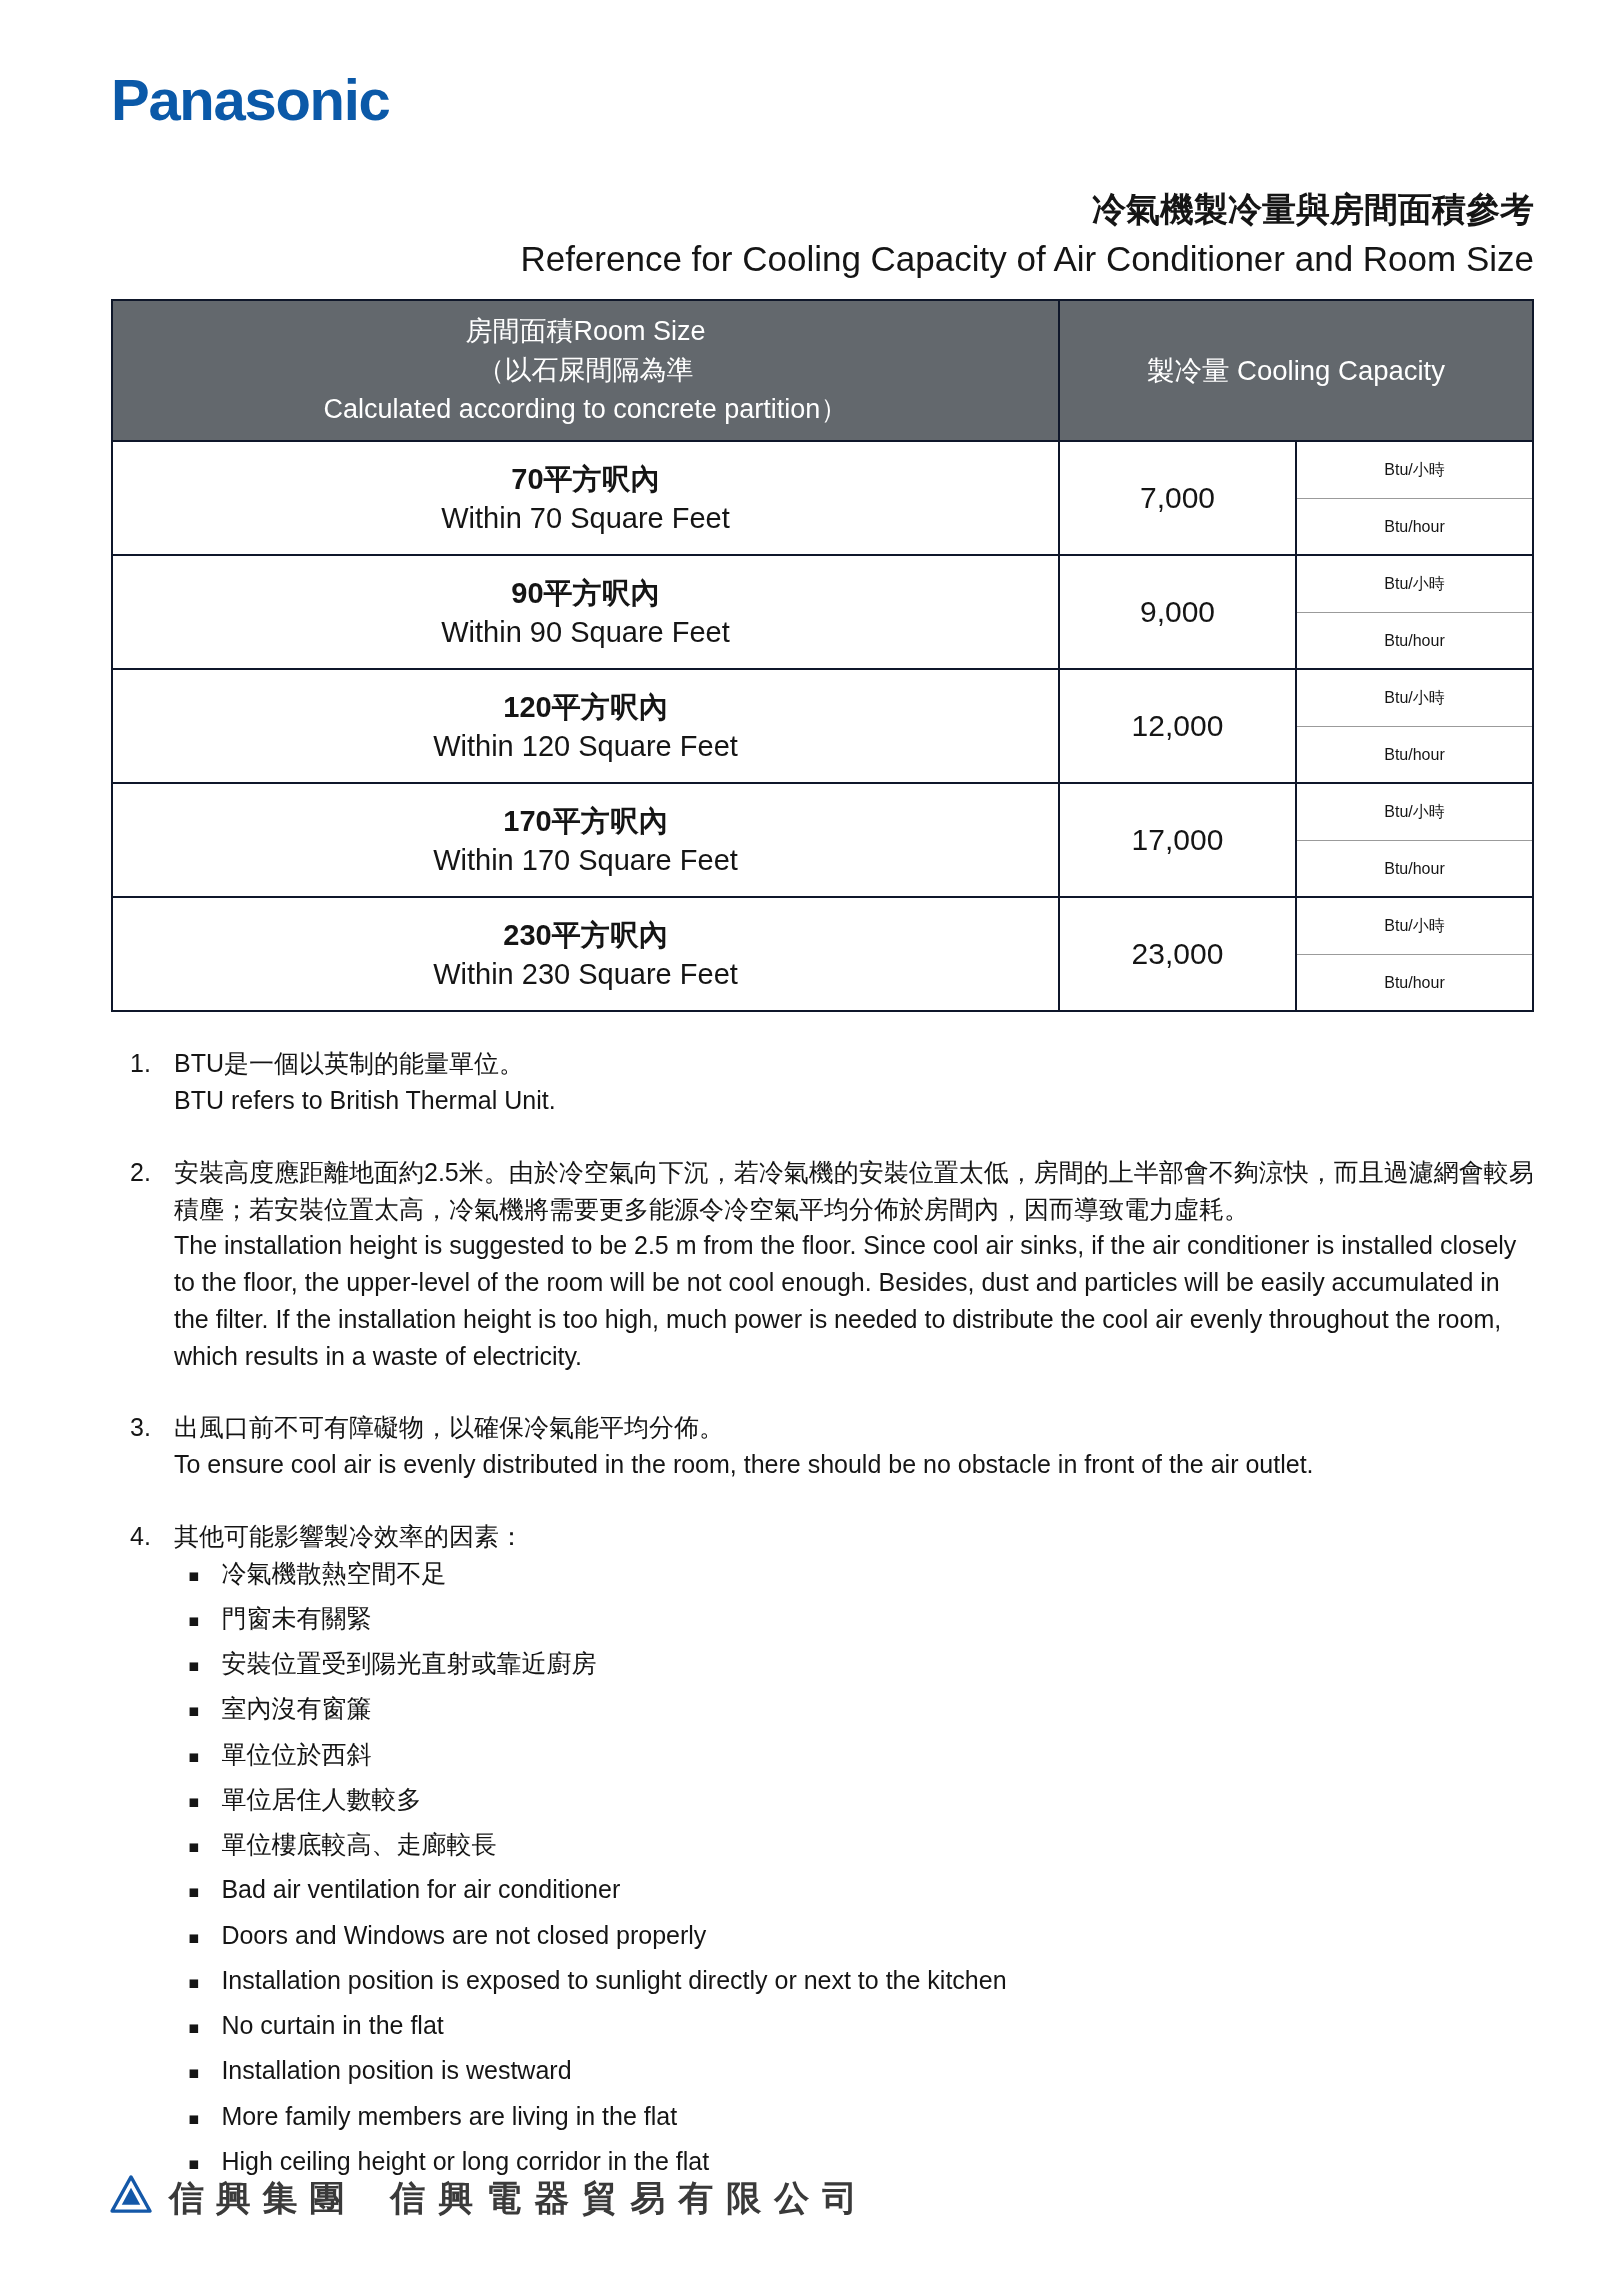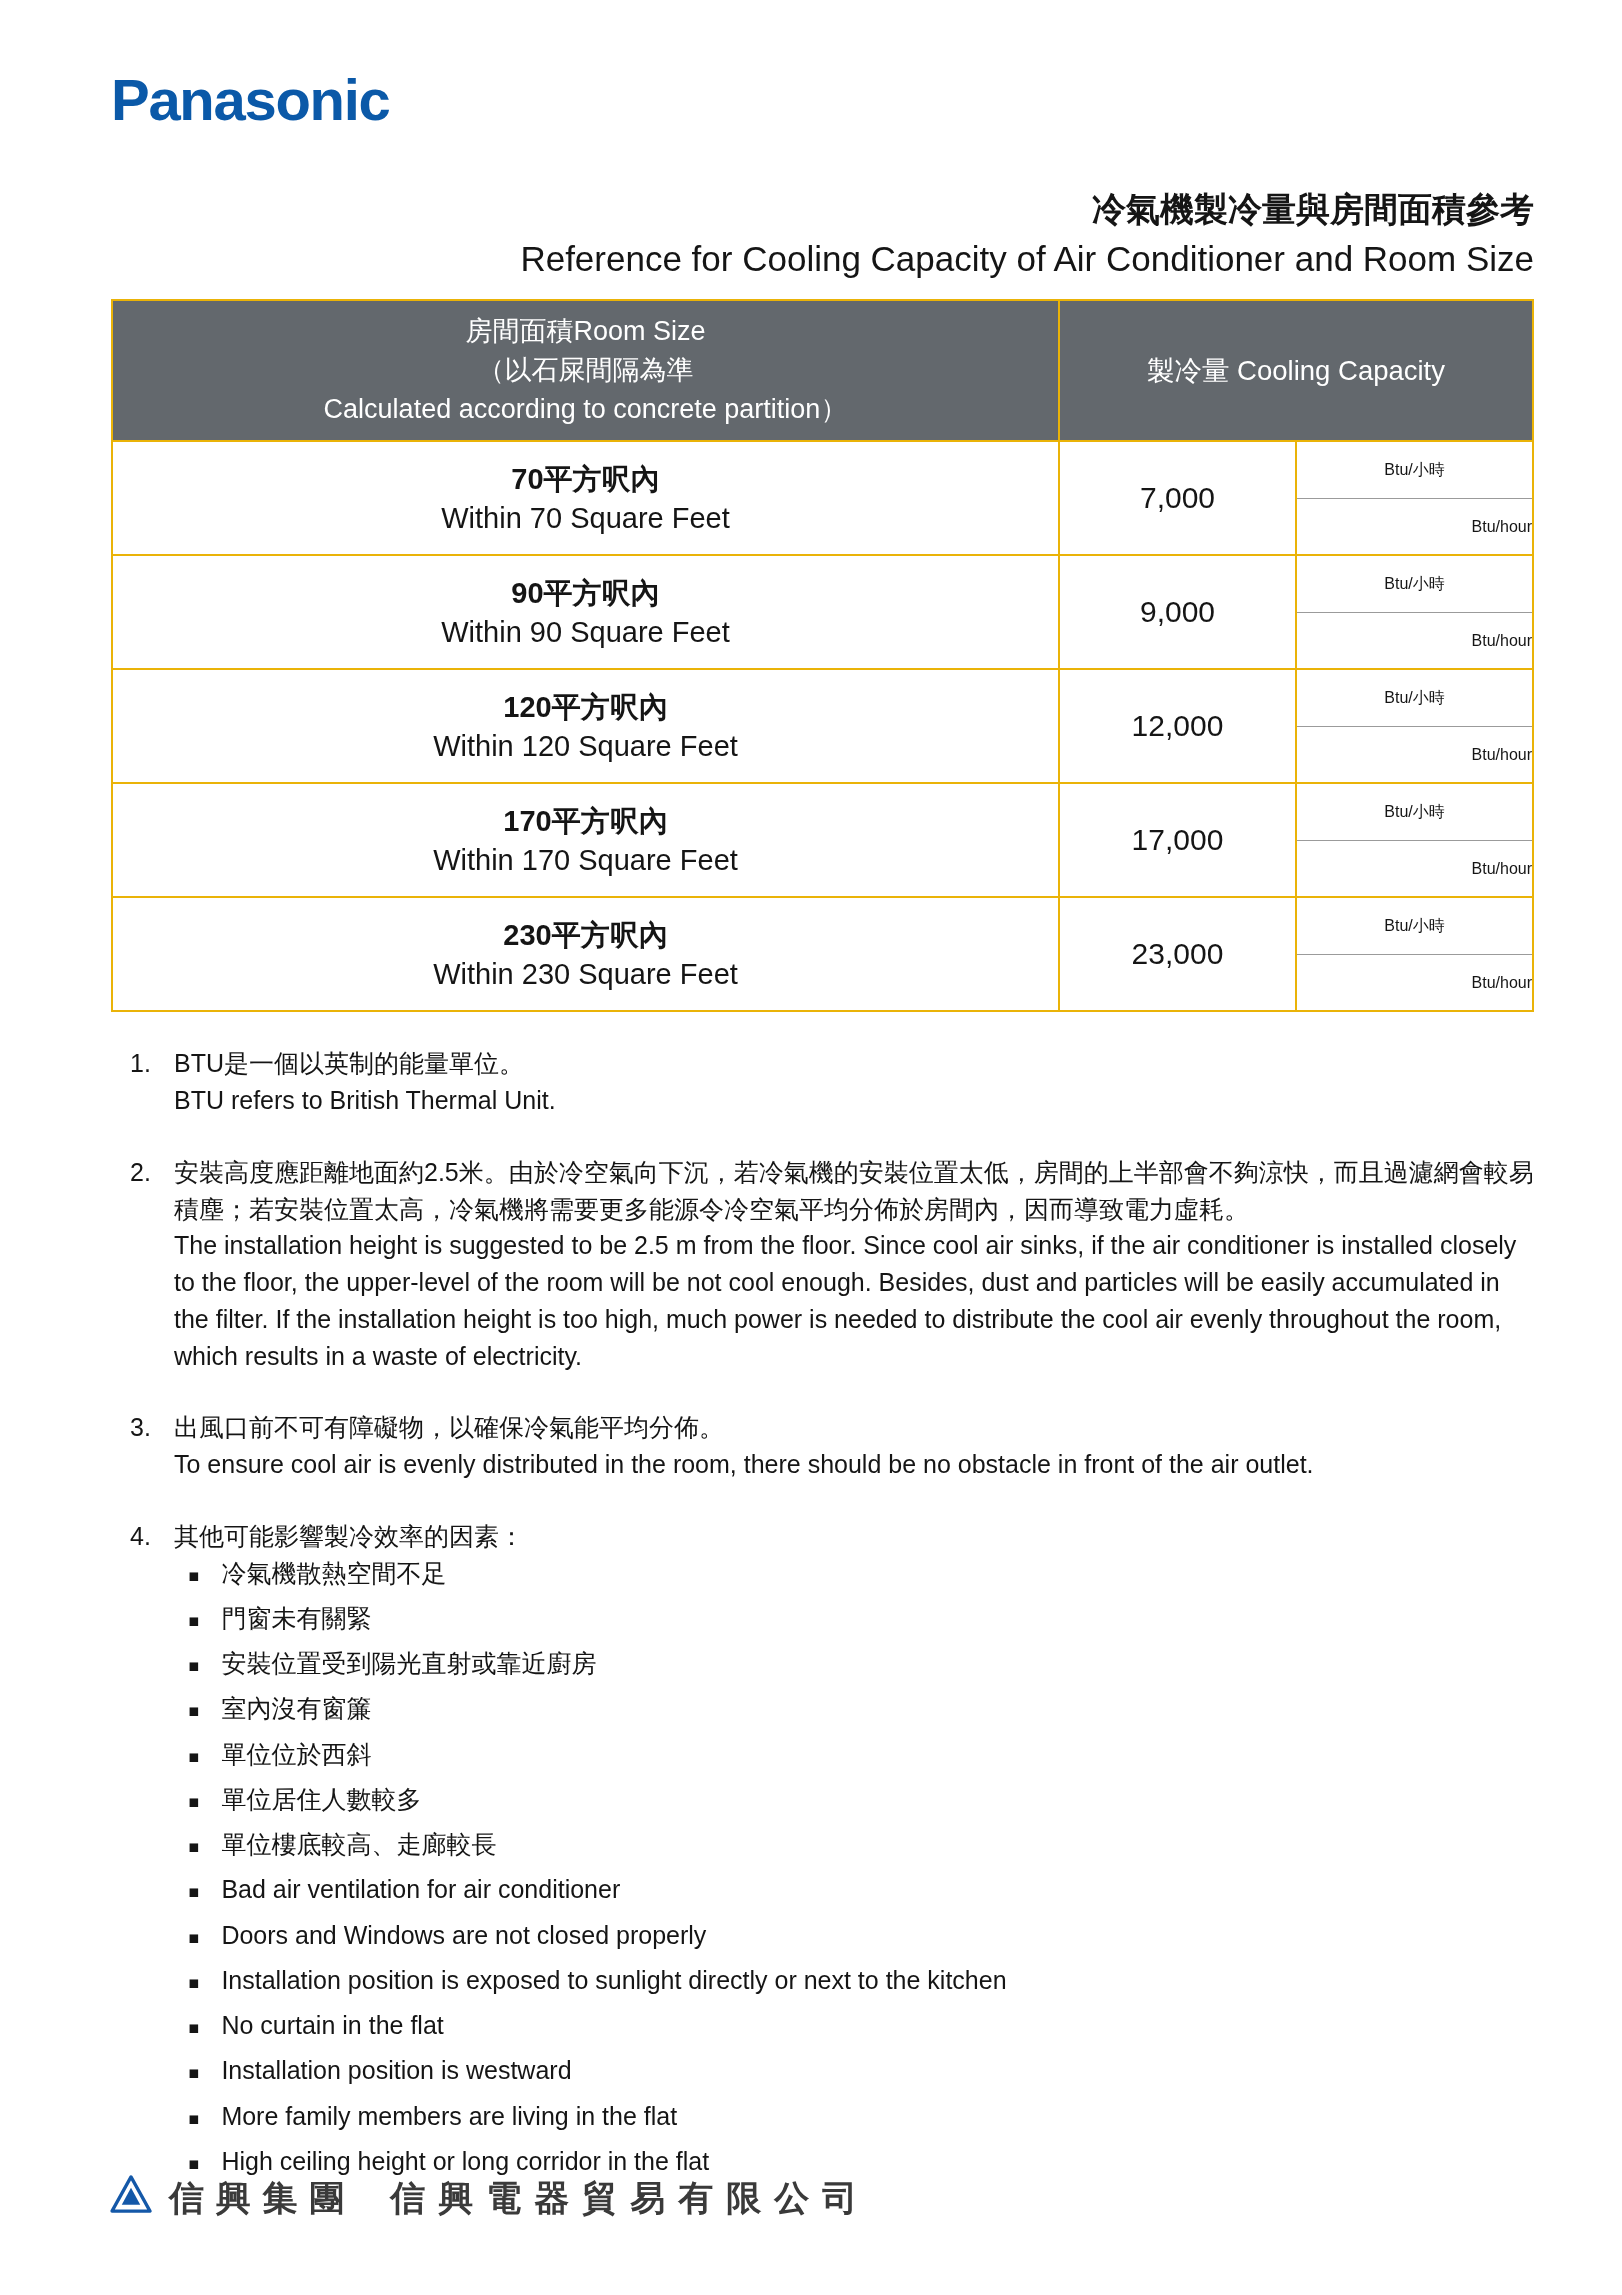--- a/index.html
+++ b/index.html
@@ -27,37 +27,37 @@
   .titles { text-align:right; margin-top:60px; }
   .title-zh { font-size:34px; font-weight:bold; line-height:1.2; }
   .title-en { font-size:35px; font-weight:normal; margin-top:7.9px; line-height:1.2; }
   
   .ref-table {
     border-collapse:collapse;
     table-layout:fixed;
     width:1421px;
     margin-top:19.6px;
   }
-  .ref-table th, .ref-table td { border:2px solid #eab308; text-align:center; vertical-align:middle; }
+  .ref-table th, .ref-table td { border:2px solid #0f172a; text-align:center; vertical-align:middle; }
   .ref-table thead th {
     background:var(--header_bg,#63686d);
     color:#ffffff;
     font-weight:normal;
     height:141px;
   }
   .th-line { font-size:27px; line-height:1.45; }
   .cap-header { font-size:27.5px; }
   .ref-table td { background:#ffffff; }
   td.room-cell { }
   .room-zh { font-size:29px; font-weight:bold; line-height:1.25; }
   .room-en { font-size:29px; font-weight:normal; margin-top:3.9px; line-height:1.2; }
   td.cap-cell { font-size:30px; }
   td.unit-cell { font-size:16px; height:57px; }
   td.unit-top { border-bottom:1.3px solid #9b9b9b; }
-  td.unit-bottom { border-top:none;text-align:right; }
+  td.unit-bottom { border-top:none; }
   
   .notes { margin-top:33px; }
   .note { display:flex; margin-bottom:35px; font-size:25px; line-height:1.47; }
   .note-num { flex:0 0 auto; width:44px; margin-left:19px; }
   .note-body { flex:1 1 auto; }
   .bullets { padding-left:14.4px; }
   .bullet-row { display:flex; align-items:baseline; margin-bottom:8.5px; }
   .sq { flex:0 0 auto; width:33px; font-size:17.7px; }
   .en-title { margin-top:39px; }
   

